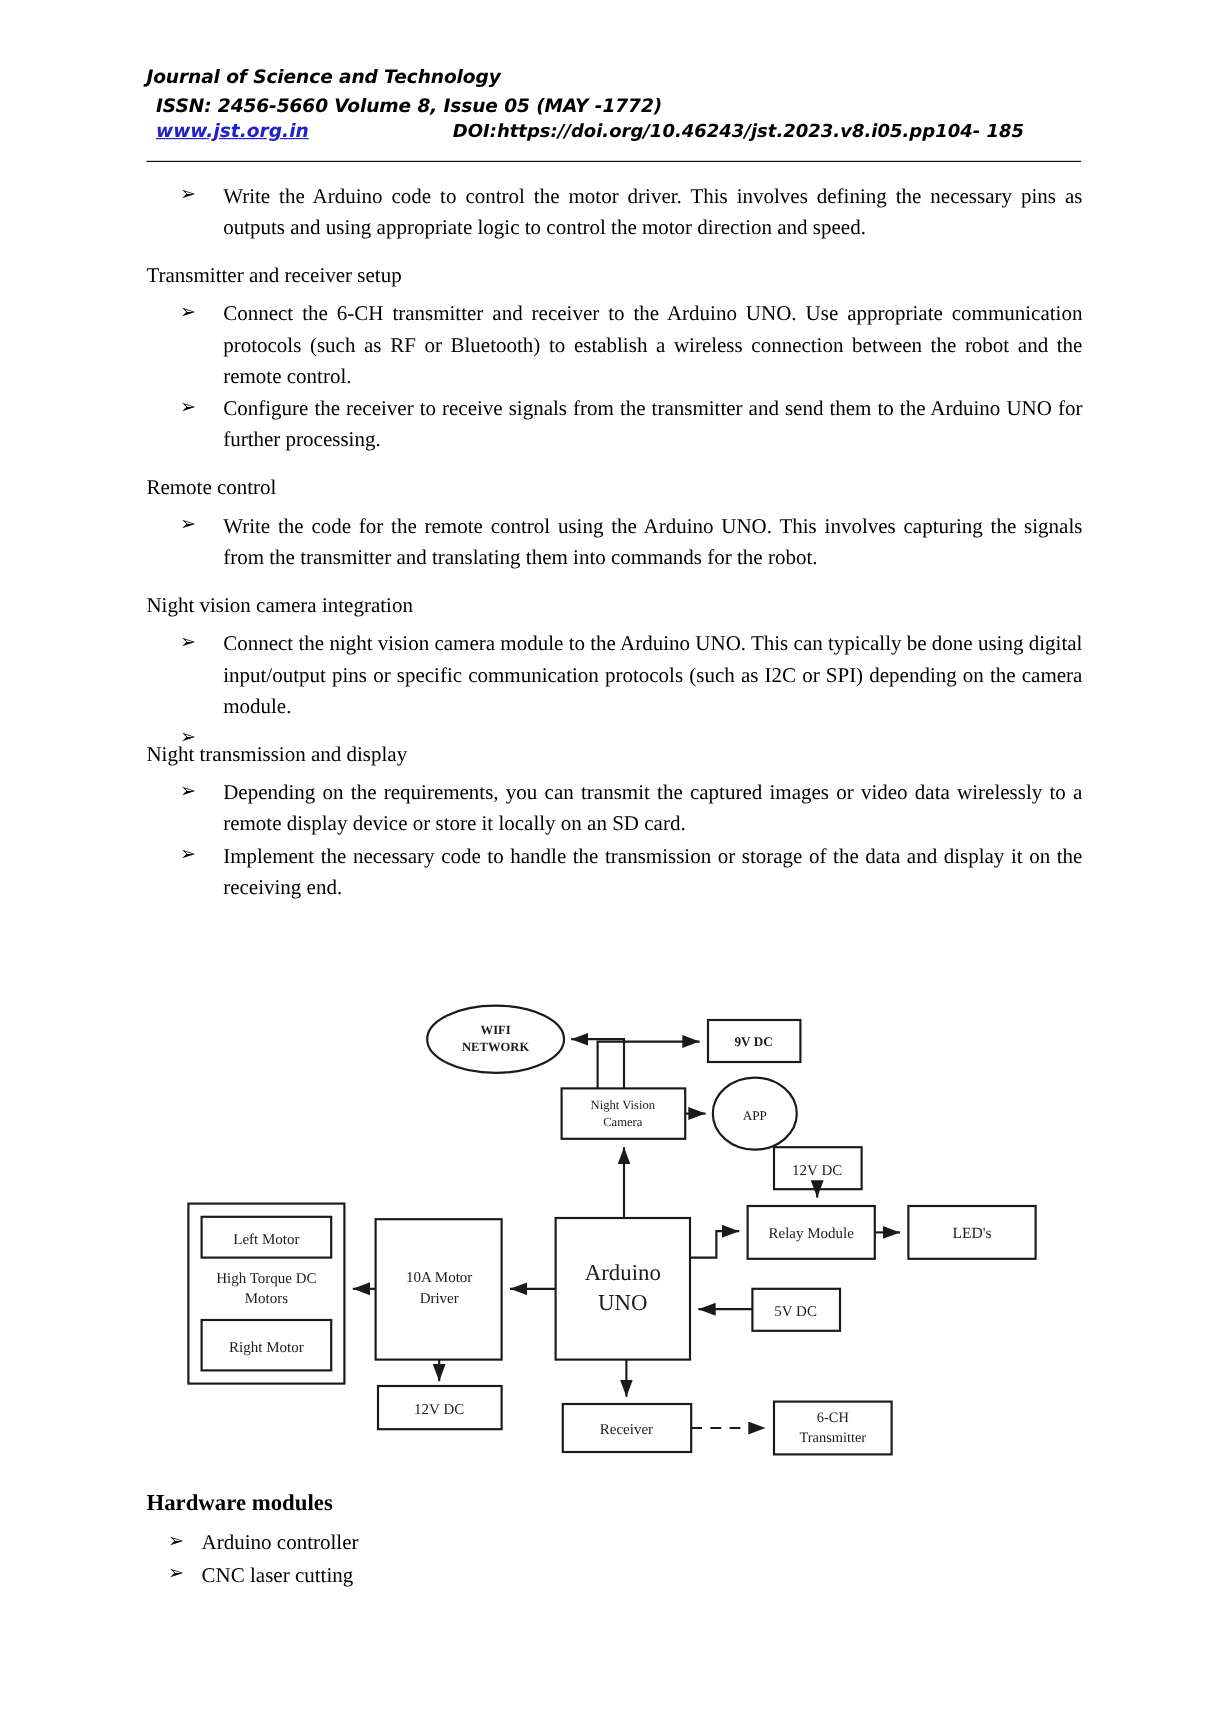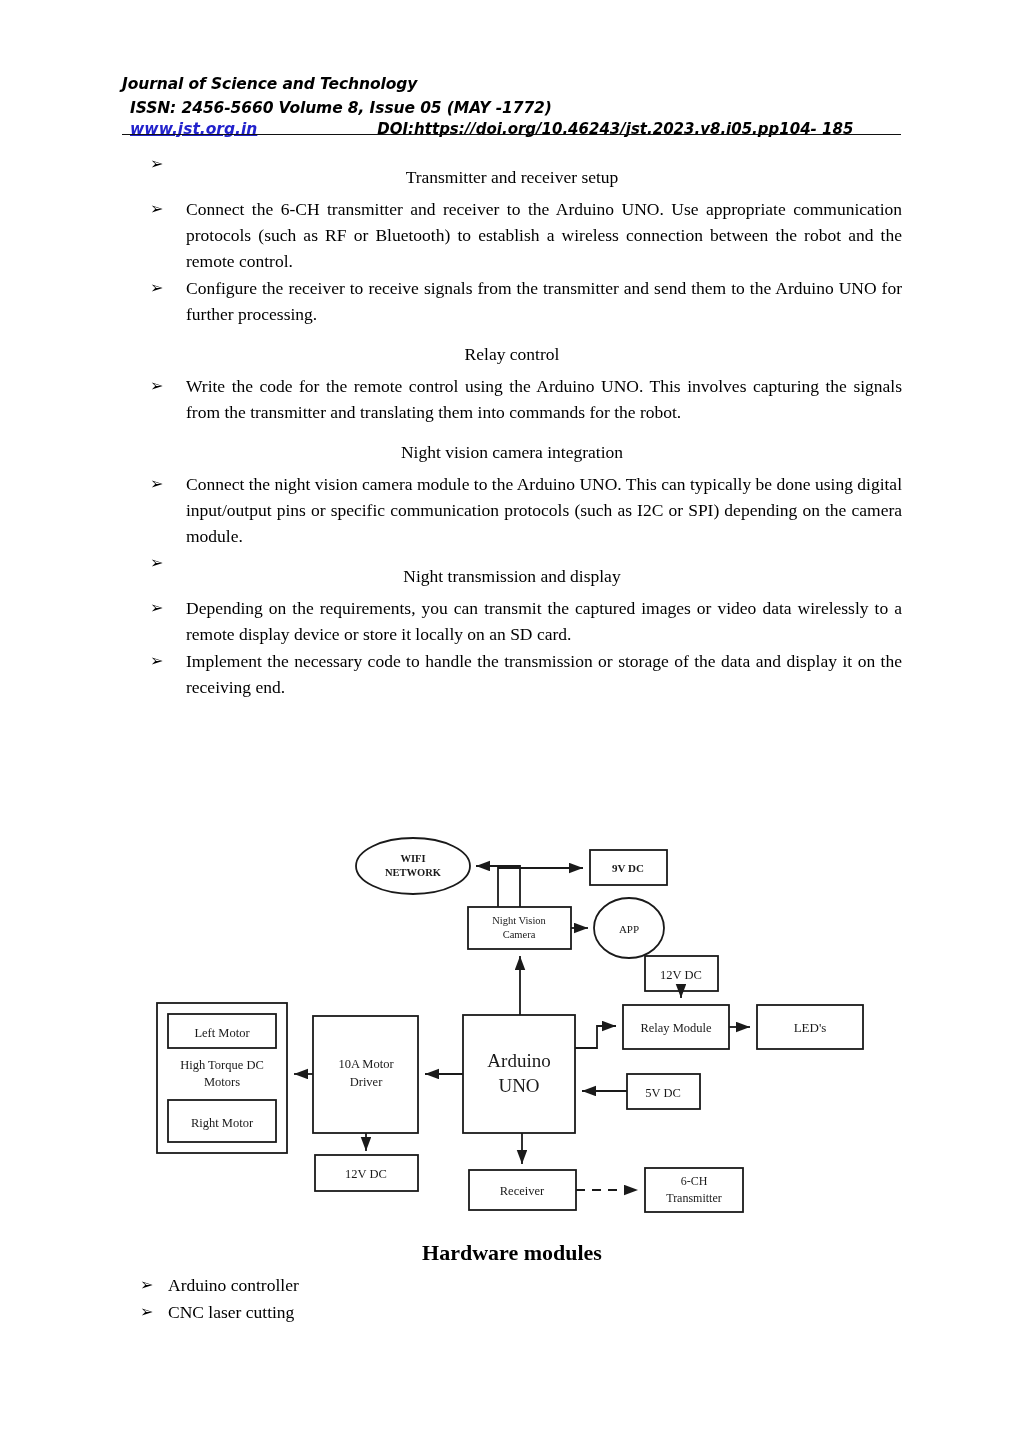--- a/index.html
+++ b/index.html
@@ -14,21 +14,21 @@
     position: relative;
     font-family: "Liberation Serif", "DejaVu Serif", serif;
     color: #000000;
     overflow: hidden;
   }
 
   
   #page-header {
     position: absolute;
     left: 122px;
-    top: 72px;
+    top: 52px;
     width: 780px;
   }
   .hdr-line {
     font-family: "DejaVu Sans", "Liberation Sans", sans-serif;
     font-style: italic;
     font-weight: bold;
     font-size: 15.5px;
     line-height: 24px;
     white-space: nowrap;
     letter-spacing: -0.1px;
@@ -69,23 +69,22 @@
   #content {
     position: absolute;
     left: 122px;
     top: 150px;
     width: 780px;
   }
   .section-head {
     font-size: 17.5px;
     line-height: 26px;
     margin: 14px 0 6px 0;
-    text-align: center;
-  }
-  .section-head.bold { font-weight: bold; font-size: 22px; }
+  }
+  .section-head.bold { font-weight: bold; font-size: 19px; }
   ul.bullets {
     list-style: none;
     margin: 0 0 0 0;
     padding: 0;
   }
   ul.bullets li {
     position: relative;
     padding-left: 64px;
     font-size: 17.5px;
     line-height: 26px;
@@ -123,36 +122,37 @@
     <span class="hdr-doi">DOI:https://doi.org/10.46243/jst.2023.v8.i05.pp104- 185</span>
   </div>
 </div>
 <div id="header-rule"></div>
 
 <div id="content">
 
   <ul class="bullets blk">
     <li>
       <span class="arrow">➢</span>
+      <span>Write the Arduino code to control the motor driver. This involves defining the necessary pins as outputs and using appropriate logic to control the motor direction and speed.</span>
     </li>
   </ul>
 
   <div class="section-head">Transmitter and receiver setup</div>
   <ul class="bullets blk">
     <li>
       <span class="arrow">➢</span>
       <span>Connect the 6-CH transmitter and receiver to the Arduino UNO. Use appropriate communication protocols (such as RF or Bluetooth) to establish a wireless connection between the robot and the remote control.</span>
     </li>
     <li>
       <span class="arrow">➢</span>
       <span>Configure the receiver to receive signals from the transmitter and send them to the Arduino UNO for further processing.</span>
     </li>
   </ul>
 
-  <div class="section-head">Relay control</div>
+  <div class="section-head">Remote control</div>
   <ul class="bullets blk">
     <li>
       <span class="arrow">➢</span>
       <span>Write the code for the remote control using the Arduino UNO. This involves capturing the signals from the transmitter and translating them into commands for the robot.</span>
     </li>
   </ul>
 
   <div class="section-head">Night vision camera integration</div>
   <ul class="bullets blk">
     <li>

